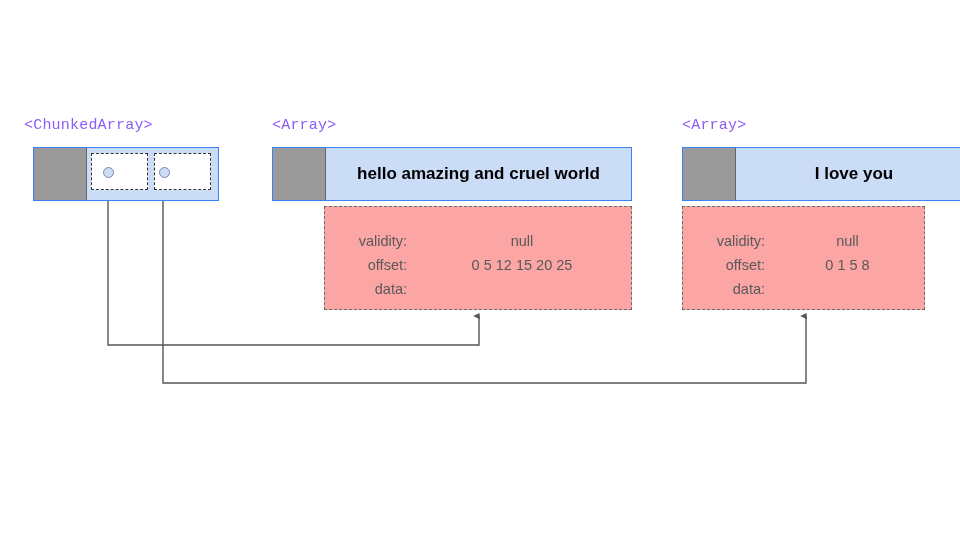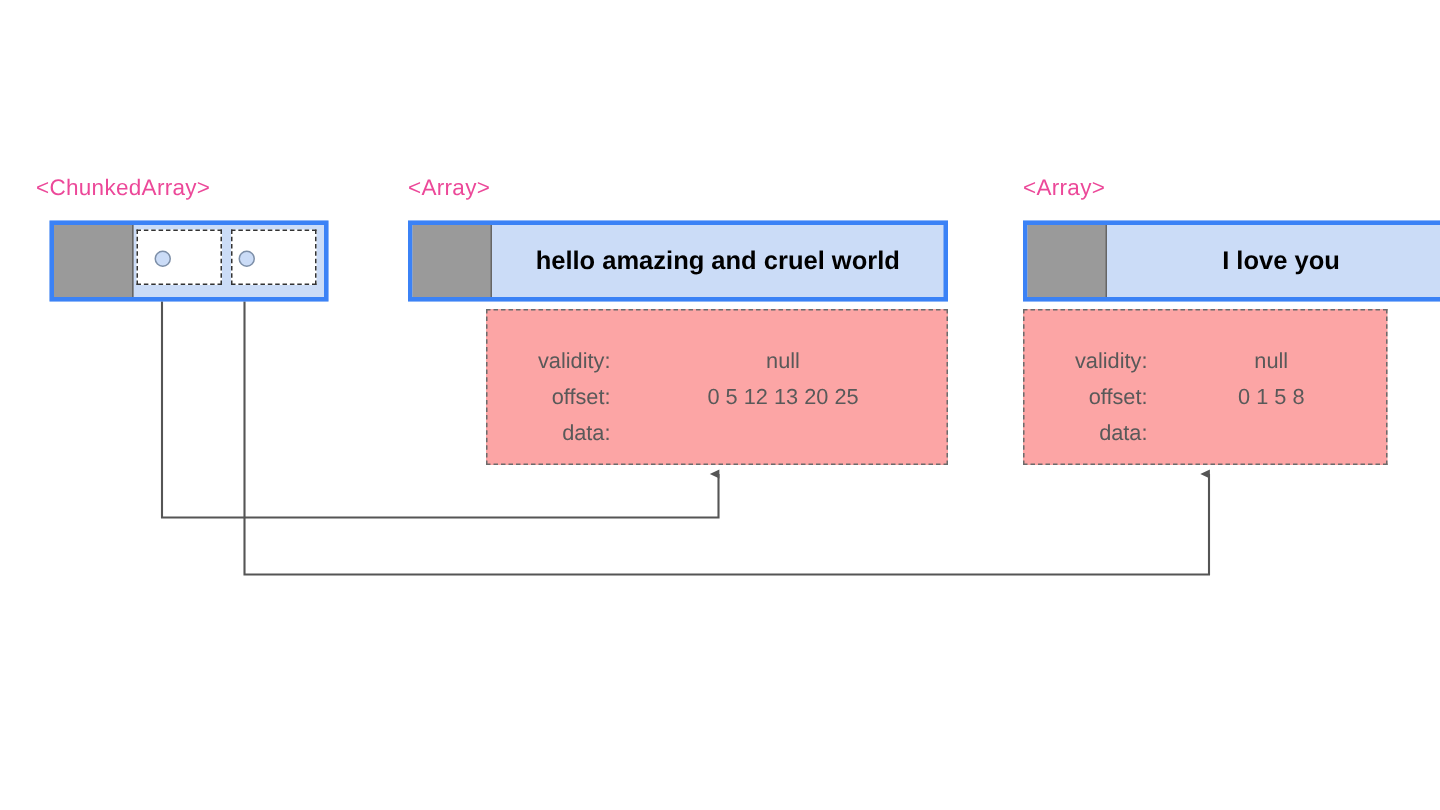--- a/index.html
+++ b/index.html
@@ -22,32 +22,32 @@
     position: absolute;
     left: 0;
     top: 0;
     width: 960px;
     height: 540px;
   }
 
   
   .node-title {
     position: absolute;
-    font-family: Liberation Sans, sans-serif;
+    font-family: Liberation Mono, monospace;
     font-size: 15px;
-    color: #ec4899;
+    color: #8b5cf6;
     letter-spacing: 0.2px;
     white-space: nowrap;
   }
 
   
   .node-box {
     position: absolute;
     box-sizing: border-box;
-    border: 3px solid #3b82f6;
+    border: 1px solid #3b82f6;
     background: #cbdcf7;
     display: flex;
     align-items: stretch;
   }
   .node-gray {
     background: #9a9a9a;
     border-right: 1px solid #666666;
     flex: 0 0 auto;
   }
   .node-body {
@@ -156,21 +156,21 @@
   </div>
 
   <div class="detail-box" style="left:324px; top:206px; width:308px; height:104px;">
     <div class="detail-rows">
       <div class="detail-row">
         <span class="detail-key" style="width:82px;">validity:</span>
         <span class="detail-val">null</span>
       </div>
       <div class="detail-row">
         <span class="detail-key" style="width:82px;">offset:</span>
-        <span class="detail-val">0 5 12 13 20 25</span>
+        <span class="detail-val">0 5 12 15 20 25</span>
       </div>
       <div class="detail-row">
         <span class="detail-key" style="width:82px;">data:</span>
       </div>
     </div>
   </div>
 
   <div class="node-title" style="left:682px; top:117px;">&lt;Array&gt;</div>
 
   <div class="node-box" style="left:682px; top:147px; width:291px; height:54px;">

